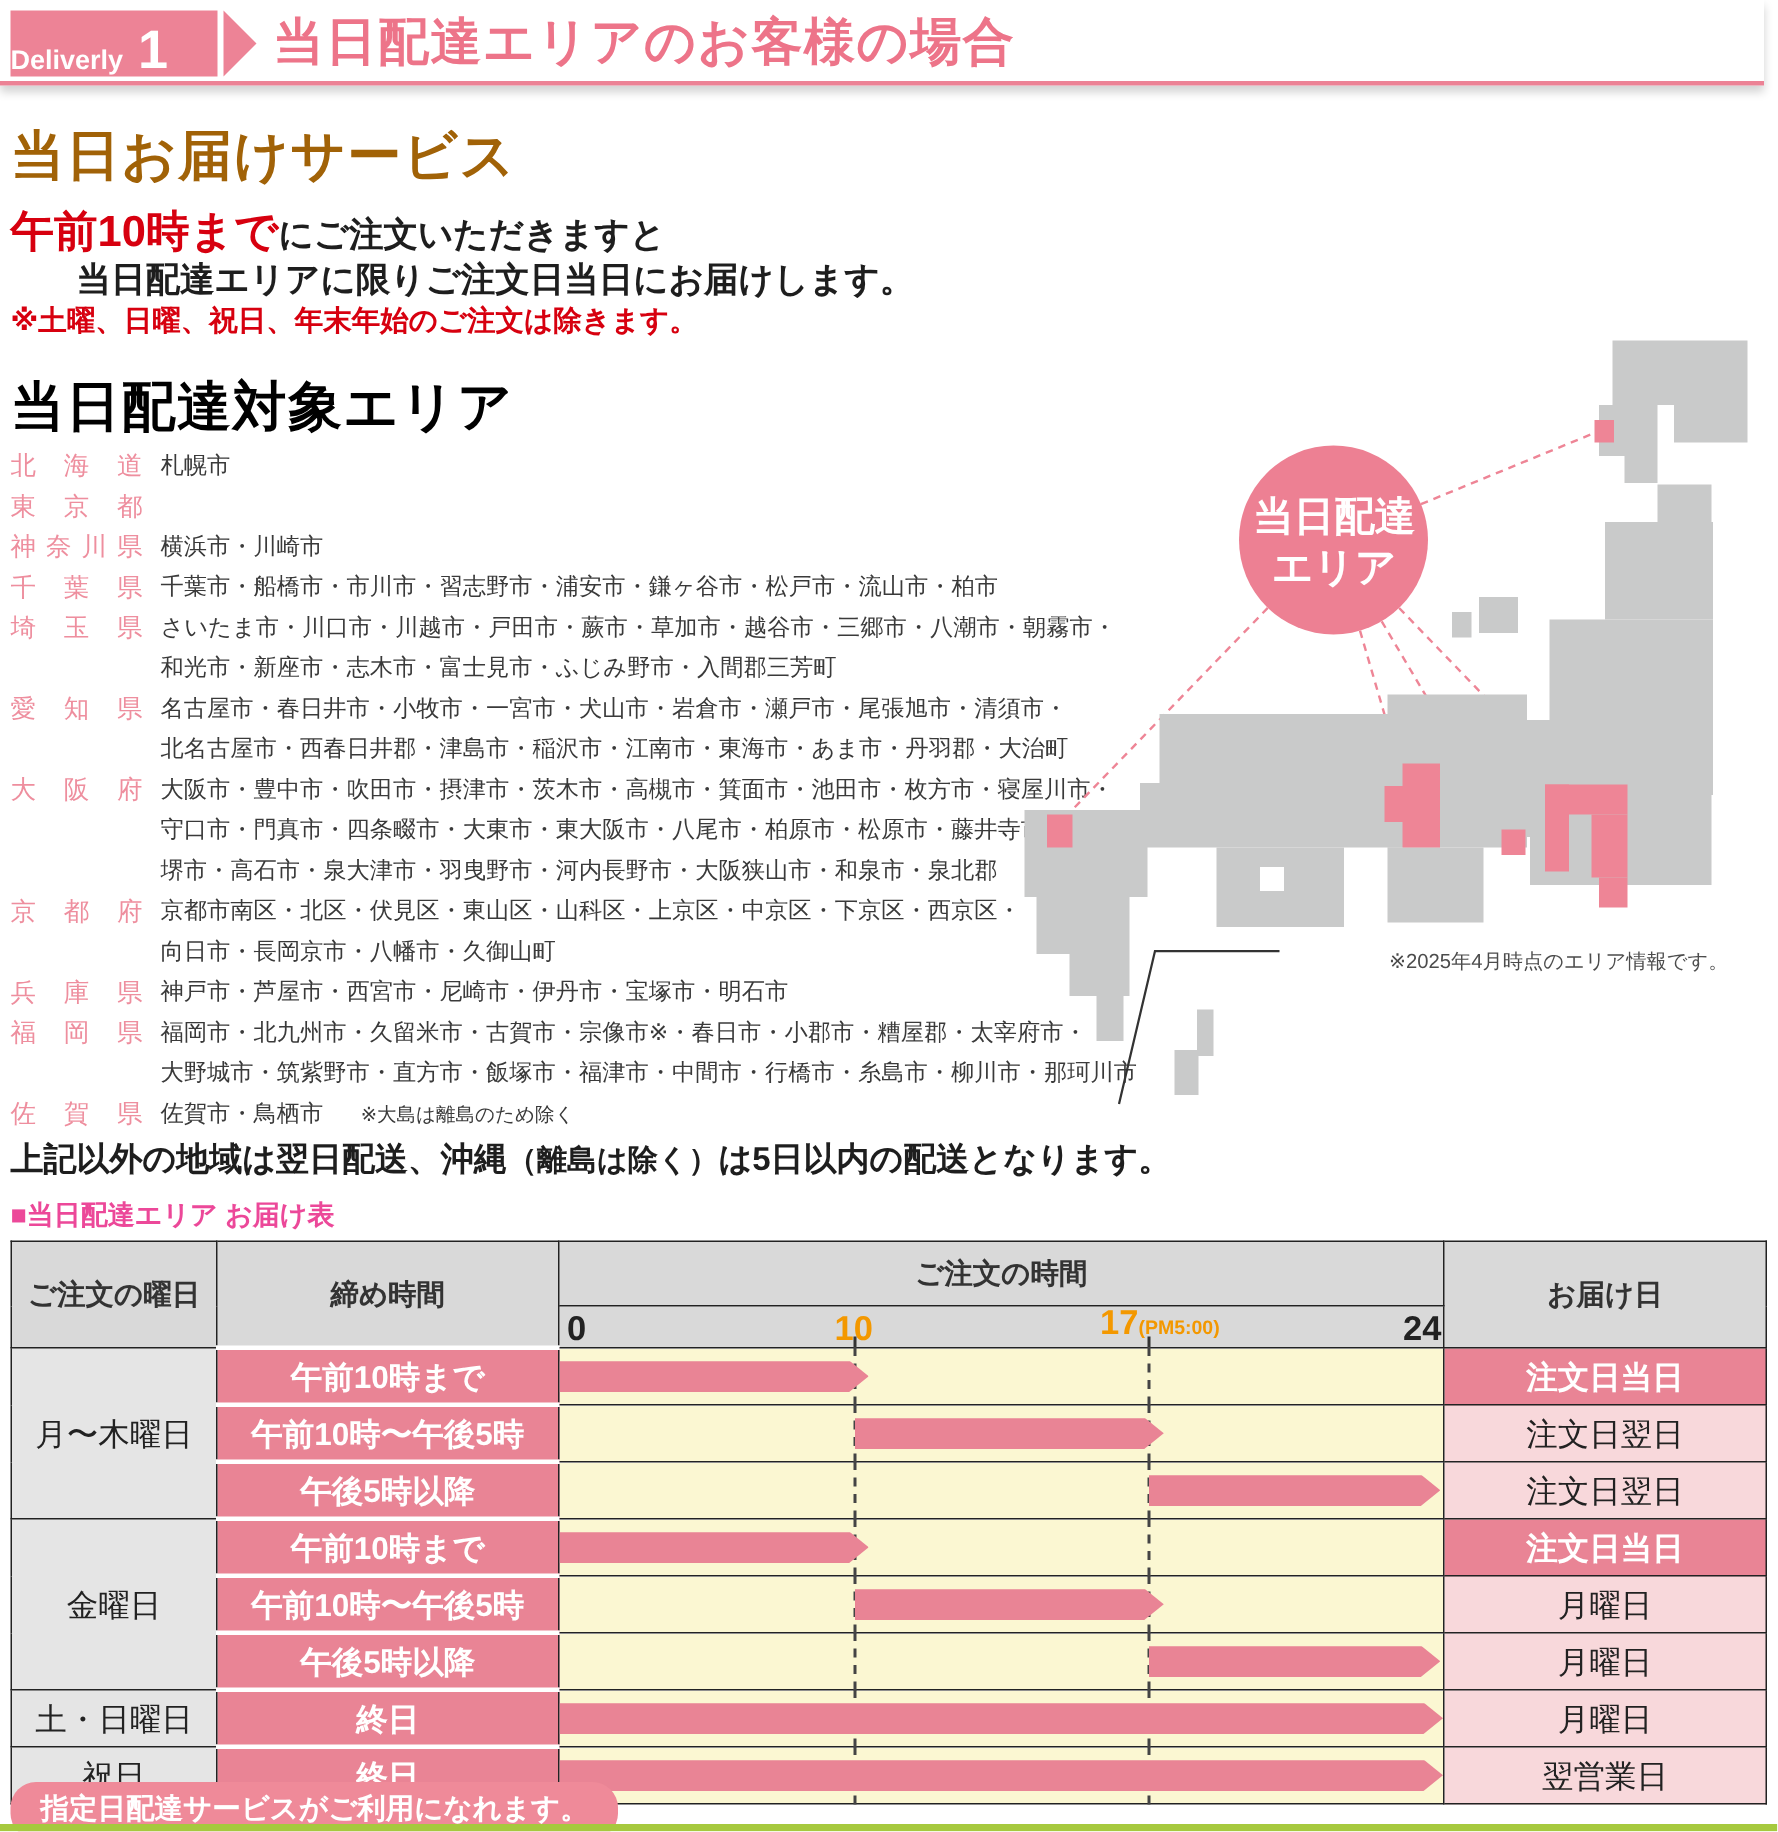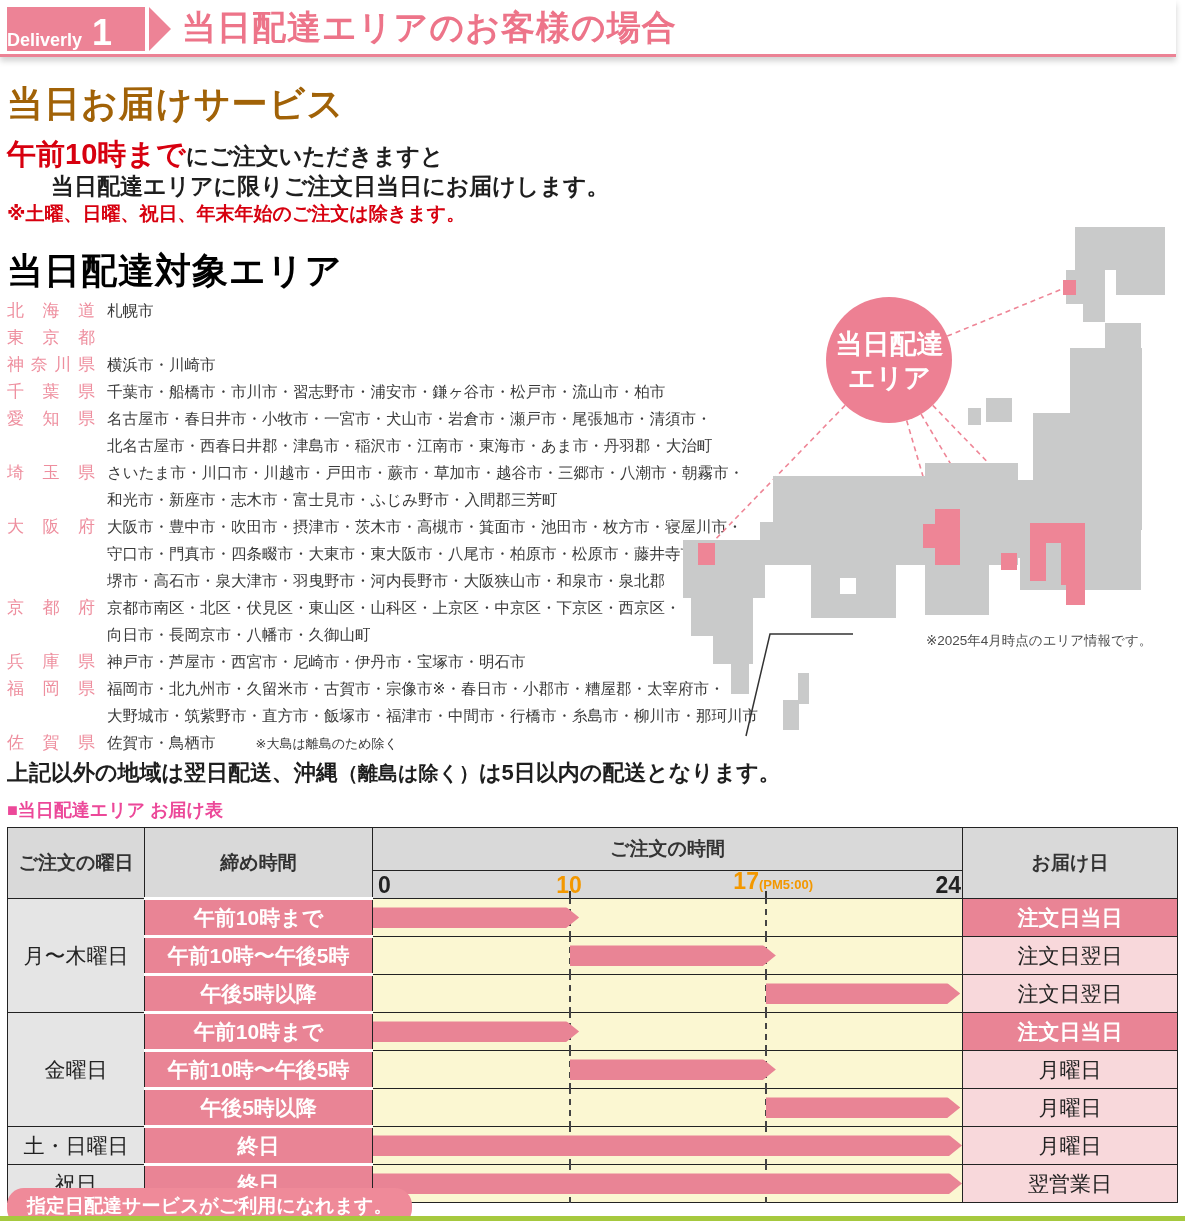--- a/index.html
+++ b/index.html
@@ -27,21 +27,21 @@
   .lead-note{position:absolute;left:7px;top:201px;font-size:19px;font-weight:bold;color:#d7000f;white-space:nowrap;}
 
   
   .h-area{position:absolute;left:7px;top:247px;font-size:36px;font-weight:bold;color:#000000;letter-spacing:1px;}
   .area-list{position:absolute;left:7px;top:297px;width:662px;}
   .area-row{display:flex;}
   .pref{flex:0 0 88px;color:#ee8e9e;font-size:17px;line-height:27px;
         text-align:justify;text-align-last:justify;margin-right:12px;}
   .cities{flex:1;font-size:15.5px;color:#3a3a3a;line-height:27px;}
   .cities div{white-space:nowrap;}
-  .saga-note{font-size:13px;margin-left:40px;color:#3a3a3a;}
+  .saga-note{font-size:13px;margin-left:25px;color:#3a3a3a;}
   .area-footer{position:absolute;left:7px;top:758px;font-size:22px;font-weight:bold;color:#1e1e1e;white-space:nowrap;}
   .area-footer .small{font-size:20px;}
 
   
   .map{position:absolute;left:668px;top:218px;width:517px;height:575px;}
   .map svg{position:absolute;left:0;top:0;}
   .map-circle-label{position:absolute;left:158px;top:109px;width:127px;text-align:center;
                     color:#fff;font-weight:bold;font-size:27px;line-height:34px;}
   .map-note{position:absolute;left:258px;top:414px;font-size:13.5px;color:#4c4c4c;white-space:nowrap;}
 
@@ -120,31 +120,31 @@
           <div>横浜市・川崎市</div>
         </div>
     </div>
     <div class="area-row">
       <div class="pref">千葉県</div>
       <div class="cities">
           <div>千葉市・船橋市・市川市・習志野市・浦安市・鎌ヶ谷市・松戸市・流山市・柏市</div>
         </div>
     </div>
     <div class="area-row">
+      <div class="pref">埼玉県</div>
+      <div class="cities">
+        <div>さいたま市・川口市・川越市・戸田市・蕨市・草加市・越谷市・三郷市・八潮市・朝霧市・</div>
+        <div>和光市・新座市・志木市・富士見市・ふじみ野市・入間郡三芳町</div>
+      </div>
+    </div>
+    <div class="area-row">
       <div class="pref">愛知県</div>
       <div class="cities">
         <div>名古屋市・春日井市・小牧市・一宮市・犬山市・岩倉市・瀬戸市・尾張旭市・清須市・</div>
         <div>北名古屋市・西春日井郡・津島市・稲沢市・江南市・東海市・あま市・丹羽郡・大治町</div>
-      </div>
-    </div>
-    <div class="area-row">
-      <div class="pref">埼玉県</div>
-      <div class="cities">
-        <div>さいたま市・川口市・川越市・戸田市・蕨市・草加市・越谷市・三郷市・八潮市・朝霧市・</div>
-        <div>和光市・新座市・志木市・富士見市・ふじみ野市・入間郡三芳町</div>
       </div>
     </div>
     <div class="area-row">
       <div class="pref">大阪府</div>
       <div class="cities">
         <div>大阪市・豊中市・吹田市・摂津市・茨木市・高槻市・箕面市・池田市・枚方市・寝屋川市・</div>
         <div>守口市・門真市・四条畷市・大東市・東大阪市・八尾市・柏原市・松原市・藤井寺市・</div>
         <div>堺市・高石市・泉大津市・羽曳野市・河内長野市・大阪狭山市・和泉市・泉北郡</div>
       </div>
     </div>

